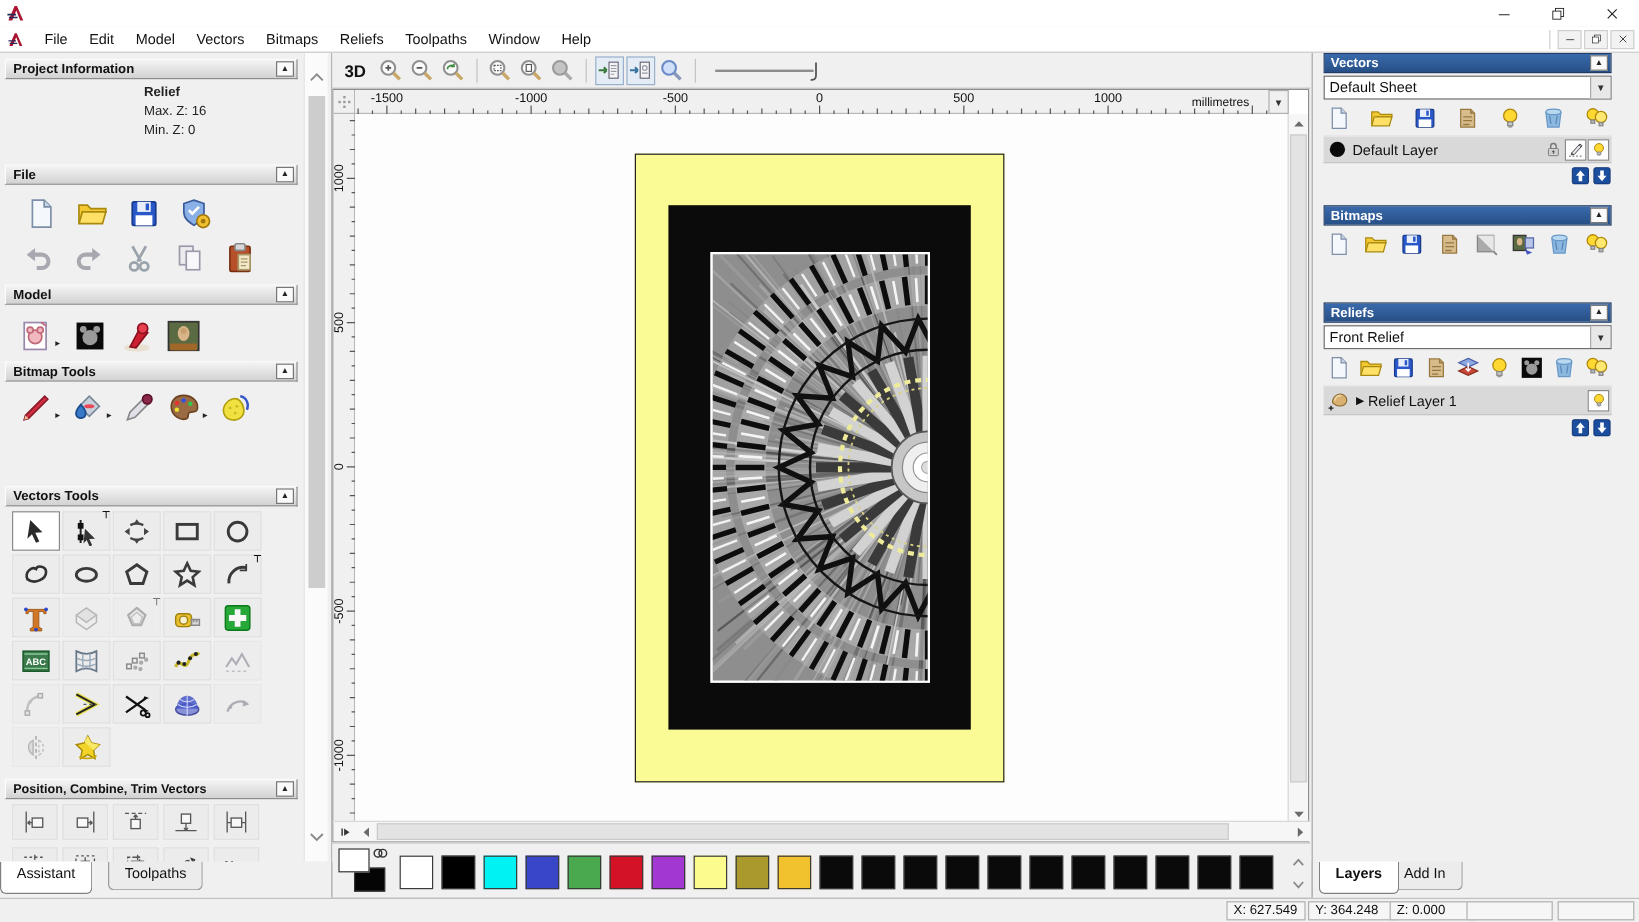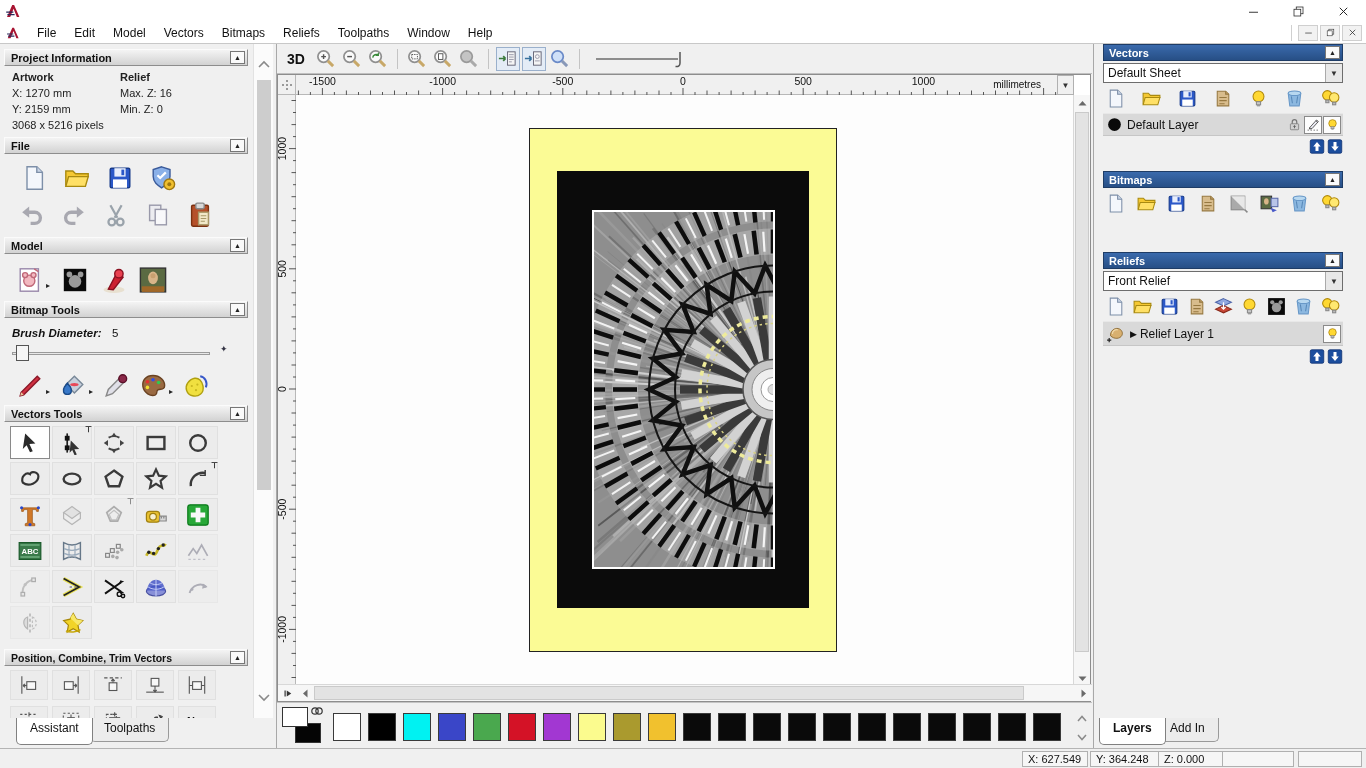--- a/index.html
+++ b/index.html
@@ -187,26 +187,20 @@
 </div>
 
 <div id="assistant">
 
   <div class="section" style="top:5px;">
     <div class="sec-h">
       <span class="t">Project Information</span>
       <span class="collapse">▲</span>
     </div>
     <div style="position:relative; height:78px;">
-      <div class="pi-col" style="left:8px; top:3px;">
-        <b>Artwork</b><br>
-        <span>X: 1270 mm</span><br>
-        <span>Y: 2159 mm</span><br>
-        <span>3068 x 5216 pixels</span>
-      </div>
       <div class="pi-col" style="left:116px; top:3px;">
         <b>Relief</b><br>
         <span>Max. Z: 16</span><br>
         <span>Min. Z: 0</span>
       </div>
     </div>
   </div>
 
   <div class="section" style="top:93px;">
     <div class="sec-h">
@@ -347,27 +341,20 @@
           </span>
         </span>
       </div>
   </div>
 
   <div class="section" style="top:257px;">
     <div class="sec-h">
       <span class="t">Bitmap Tools</span>
       <span class="collapse">▲</span>
     </div>
-    <div style="position:relative; height:46px;">
-      <span style="position:absolute; left:8px; top:9px; font-size:11.5px; font-weight:bold; font-style:italic; color:#111;">Brush Diameter:</span>
-      <span style="position:absolute; left:108px; top:9px; font-size:11.5px; color:#111;">5</span>
-      <div class="slider-track" style="top:34px;"></div>
-      <div class="slider-thumb" style="left:12px; top:27px;"></div>
-      <span style="position:absolute; left:216px; top:26px; font-size:9px; color:#334;">✦</span>
-    </div>
     <div class="icon-row row-lg" style="padding:8px 0 0 12px; gap:9px;">
         <span class="ibtn">
           <span class="ig">
             <svg viewBox="0 0 20 20">
               <path d="M3 17l2.5-.7L17 4.8 15.2 3 3.7 14.5z" fill="#d03040" stroke="#8a1828"></path>
               <path d="M3 17l.7-2.5 1.8 1.8z" fill="#e8c898"></path>
             </svg>
           </span>
           <span class="flyout">▸</span>
         </span>
@@ -770,21 +757,21 @@
     <div id="a-thumb" style="top:36px; height:410px;"></div>
     <span class="chev" style="top:646px;">
         <svg viewBox="0 0 12 8">
           <path d="M1 1l5 5 5-5" fill="none" stroke="#8a8a8a" stroke-width="1.6"></path>
         </svg>
       </span>
   </div>
 </div>
 
 <div class="tabstrip" style="left:0; top:718px; width:277px; border-right:1px solid #a8a8a8;">
-  <span class="tab active" style="left:16px;">Assistant</span>
+  <span class="tab active" style="left:0;">Assistant</span>
   <span class="tab" style="left:90px;">Toolpaths</span>
 </div>
 
 <div id="toolbar2d">
   <span id="lbl3d">3D</span>
   <span id="tb-icons" style="display:flex; align-items:center;">
       <span class="tbtn">
         <span class="ig">
           <svg viewBox="0 0 22 22">
             <circle cx="9" cy="9" r="6" fill="#fafafa" stroke="#909090" stroke-width="1.8"></circle>

